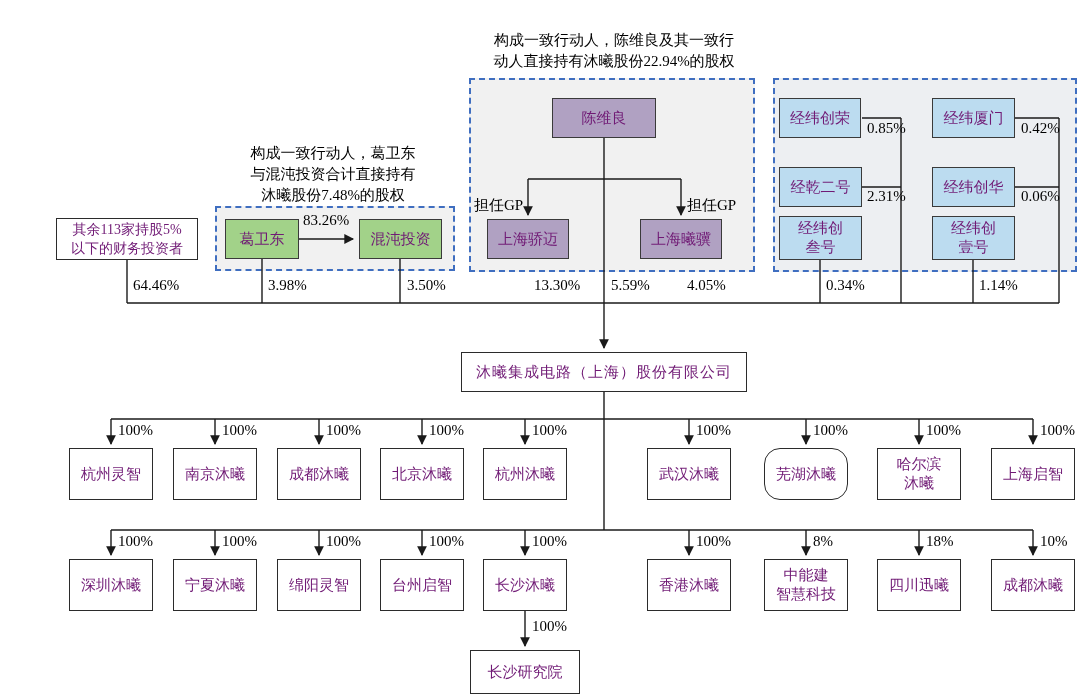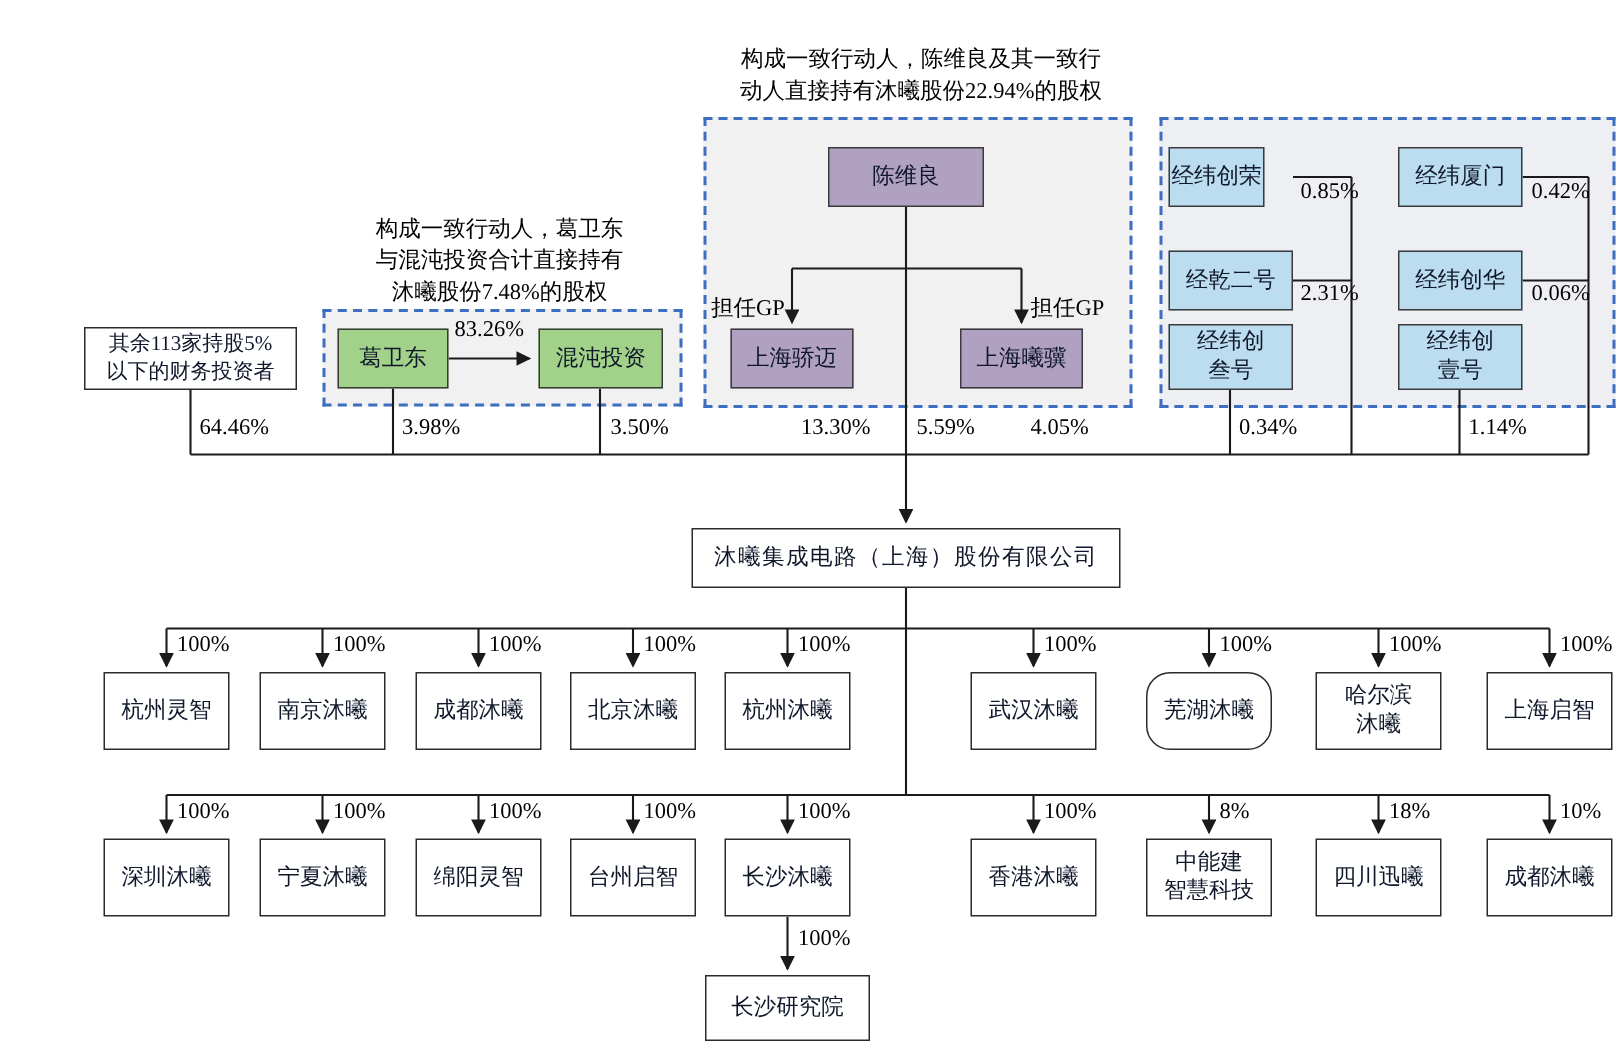--- a/index.html
+++ b/index.html
@@ -10,21 +10,21 @@
   .group{position:absolute;border:2px dashed #3f6ec0;background:#f1f1f1;z-index:0;}
   .group.jw{background:#edeff2;}
   svg.wires{position:absolute;left:0;top:0;z-index:1;}
   .note{
     position:absolute;z-index:2;text-align:center;font-size:15px;line-height:21px;
     white-space:pre-line;color:#000;
   }
   .box{
     position:absolute;z-index:2;display:flex;align-items:center;justify-content:center;
     text-align:center;font-size:15px;line-height:19px;white-space:pre-line;
-    background:#fff;border:1.6px solid #2b2b2b;box-sizing:border-box;color:#0f172a;
+    background:#fff;border:1.6px solid #2b2b2b;box-sizing:border-box;color:#701a75;
   }
   .box.green{background:#a2d289;border-color:#3a3a3a;}
   .box.purple{background:#b0a1c2;border-color:#3a3a3a;}
   .box.blue{background:#bcdcf0;border-color:#3a3a3a;}
   .box.small{font-size:14px;}
   .pct{
     position:absolute;z-index:2;font-size:15px;color:#000;white-space:nowrap;
     font-family:"Liberation Serif","DejaVu Serif",serif;
   }
   .role{position:absolute;z-index:2;font-size:15px;color:#000;white-space:nowrap;}
@@ -106,21 +106,21 @@
 沐曦股份7.48%的股权</div>
 
   <div class="box small" style="left:30px;top:218px;width:142px;height:42px;">其余113家持股5%
 以下的财务投资者</div>
   <div class="box green" style="left:199px;top:219px;width:74px;height:40px;">葛卫东</div>
   <div class="box green" style="left:333px;top:219px;width:83px;height:40px;">混沌投资</div>
   <div class="box purple" style="left:526px;top:98px;width:104px;height:40px;">陈维良</div>
   <div class="box purple" style="left:461px;top:219px;width:82px;height:40px;">上海骄迈</div>
   <div class="box purple" style="left:614px;top:219px;width:82px;height:40px;">上海曦骥</div>
 
-  <div class="box blue" style="left:753px;top:98px;width:64px;height:40px;">经纬创荣</div>
+  <div class="box blue" style="left:753px;top:98px;width:82px;height:40px;">经纬创荣</div>
   <div class="box blue" style="left:753px;top:167px;width:83px;height:40px;">经乾二号</div>
   <div class="box blue" style="left:753px;top:216px;width:83px;height:44px;">经纬创
 叁号</div>
   <div class="box blue" style="left:906px;top:98px;width:83px;height:40px;">经纬厦门</div>
   <div class="box blue" style="left:906px;top:167px;width:83px;height:40px;">经纬创华</div>
   <div class="box blue" style="left:906px;top:216px;width:83px;height:44px;">经纬创
 壹号</div>
 
   <span class="role" style="left:448px;top:196px;">担任GP</span>
   <span class="role" style="left:661px;top:196px;">担任GP</span>

